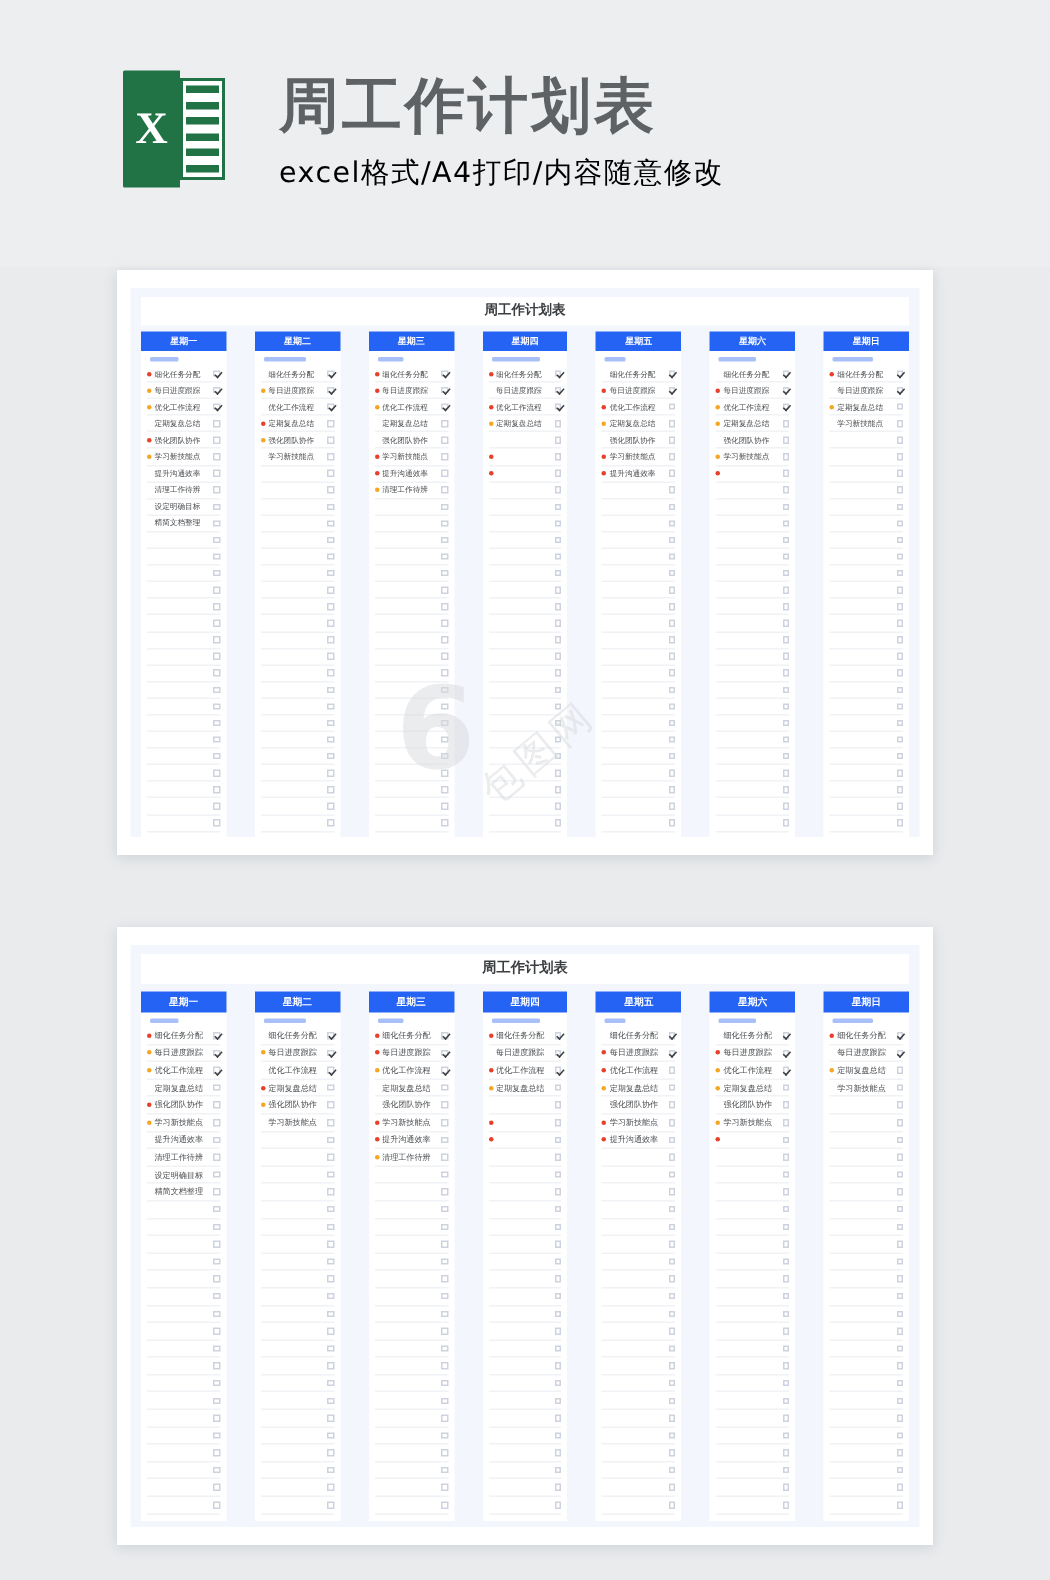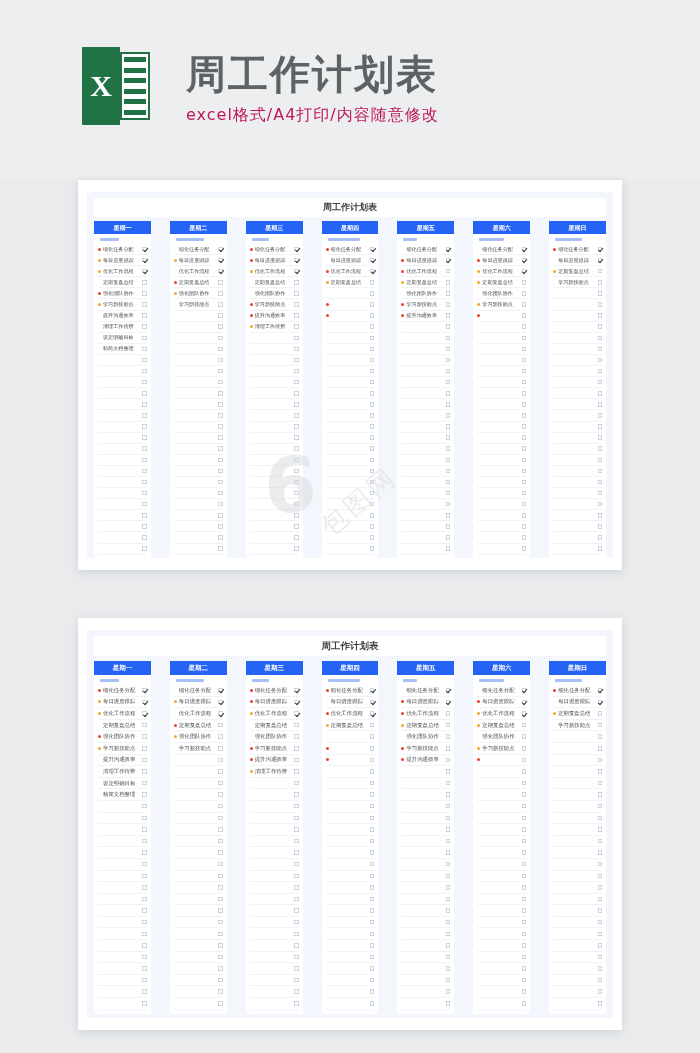--- a/index.html
+++ b/index.html
@@ -77,22 +77,22 @@
   .banner-title {
     font-size: 40px;
     font-weight: bold;
     color: #5e6264;
     letter-spacing: 2px;
     line-height: 1.05;
     font-family: "DejaVu Sans", sans-serif;
   }
   .banner-sub {
     margin-top: 10px;
-    font-size: 16px;
-    color: #be185d;
+    font-size: 19px;
+    color: #000000;
     letter-spacing: 1px;
     font-family: "DejaVu Sans", sans-serif;
   }
 
   
   .card {
     position: absolute;
     background: #ffffff;
     box-shadow: 0 2px 8px rgba(90,100,115,0.18);
   }

